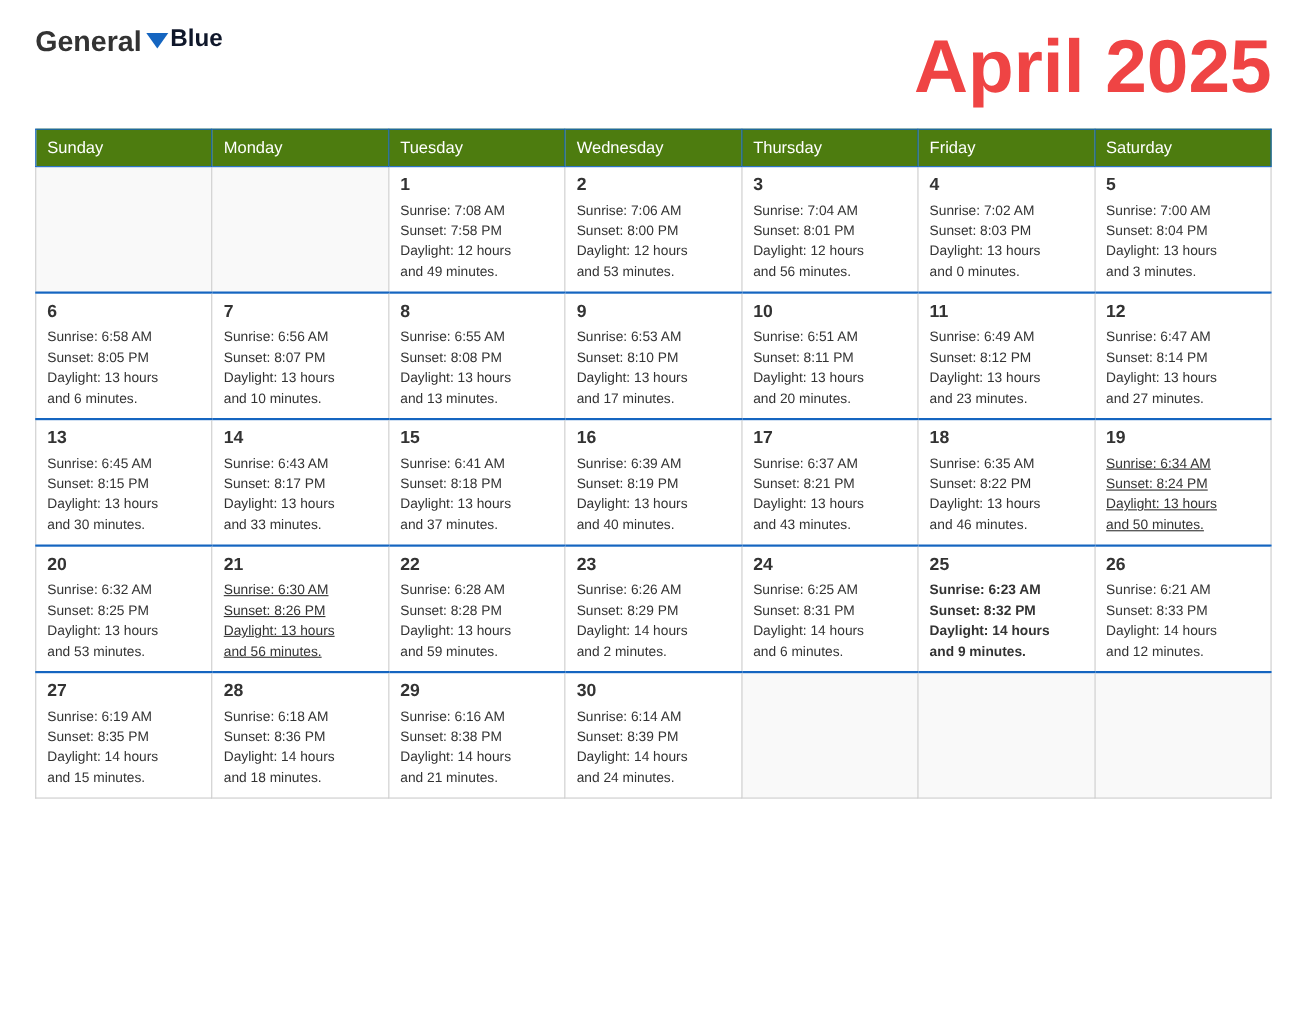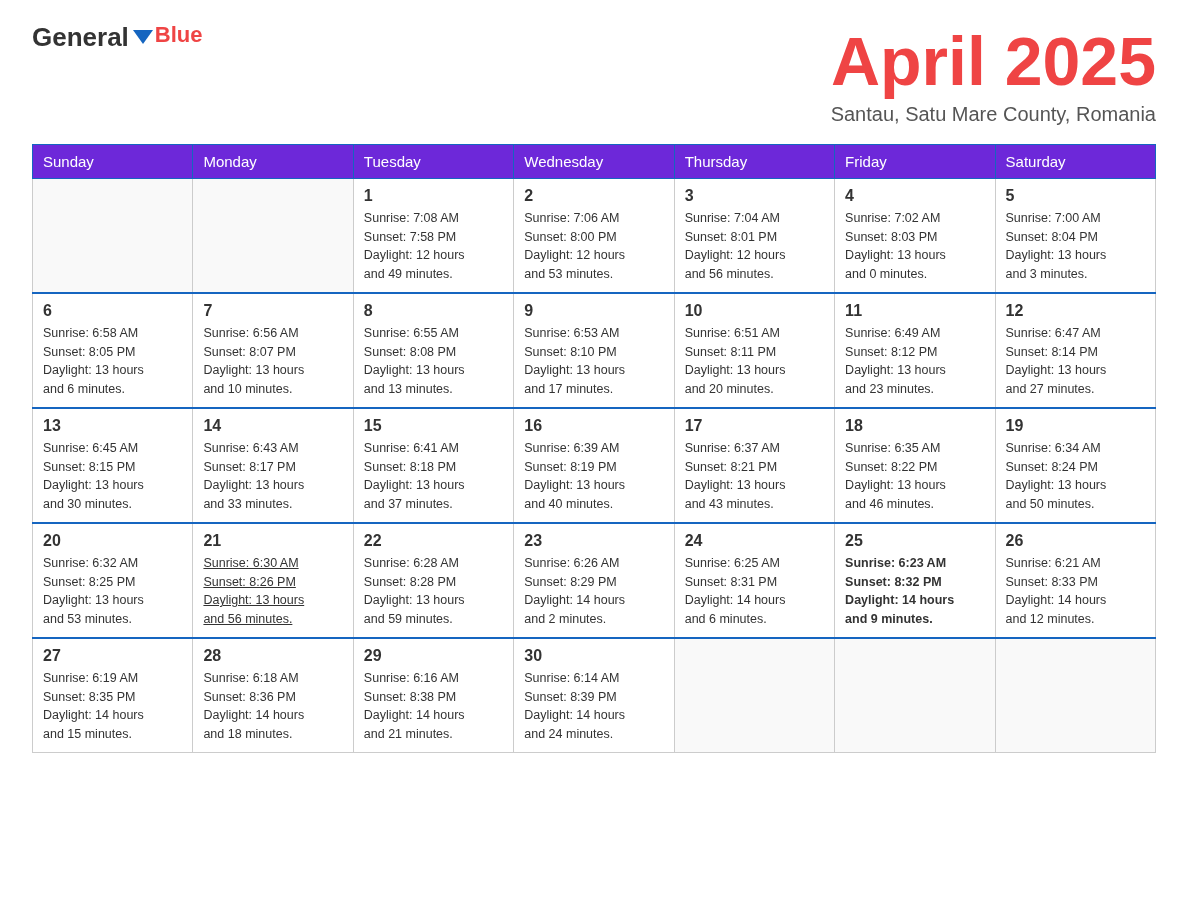--- a/index.html
+++ b/index.html
@@ -33,21 +33,21 @@
       border-right: 10px solid transparent;
       border-top: 14px solid #1565c0;
       margin-left: 4px;
       vertical-align: middle;
     }
     .logo-top-line {
       display: flex;
       align-items: center;
     }
     .logo-bottom {
-      color: #ef4444;
+      color: #0f172a;
       font-size: 22px;
       font-weight: bold;
       margin-top: -2px;
       margin-left: 2px;
     }
     .title-area {
       text-align: right;
     }
     .month-title {
       font-size: 68px;
@@ -59,21 +59,21 @@
       font-size: 20px;
       color: #555;
       margin-top: 4px;
     }
     .calendar {
       width: 100%;
       border-collapse: collapse;
       table-layout: fixed;
     }
     .calendar th {
-      background: #6d28d9;
+      background: #4d7c0f;
       color: #fff;
       font-size: 15px;
       font-weight: normal;
       padding: 8px 10px;
       text-align: left;
       border: 1px solid #1565c0;
     }
     .calendar td {
       vertical-align: top;
       border: 1px solid #ccc;
@@ -109,21 +109,20 @@
 <div class="header">
   <div class="logo">
     <div class="logo-top-line">
       <span class="logo-text">General</span>
       <span class="logo-triangle"></span>
     </div>
     <div class="logo-bottom">Blue</div>
   </div>
   <div class="title-area">
     <div class="month-title">April 2025</div>
-    <div class="location-title">Santau, Satu Mare County, Romania</div>
   </div>
 </div>
 
 <table class="calendar">
   <thead>
     <tr>
     <th>Sunday</th>
         <th>Monday</th>
         <th>Tuesday</th>
         <th>Wednesday</th>
@@ -261,21 +260,21 @@
         </td>
         <td>
           <span class="day-num">18</span>
           <div class="day-info" style="white-space: pre-line;">Sunrise: 6:35 AM
 Sunset: 8:22 PM
 Daylight: 13 hours
 and 46 minutes.</div>
         </td>
         <td>
           <span class="day-num">19</span>
-          <div class="day-info" style="white-space: pre-line;">Sunrise: 6:34 AM
+          <div class="day-info" style="white-space: pre-line; text-decoration: underline;">Sunrise: 6:34 AM
 Sunset: 8:24 PM
 Daylight: 13 hours
 and 50 minutes.</div>
         </td>
       </tr>
       <tr>
         <td>
           <span class="day-num">20</span>
           <div class="day-info" style="white-space: pre-line;">Sunrise: 6:32 AM
 Sunset: 8:25 PM

